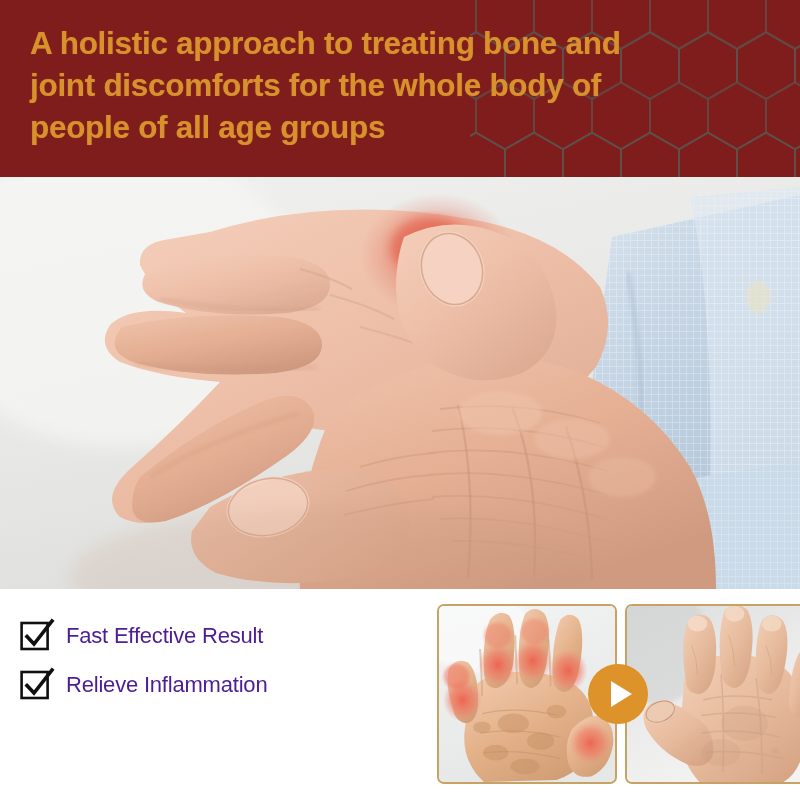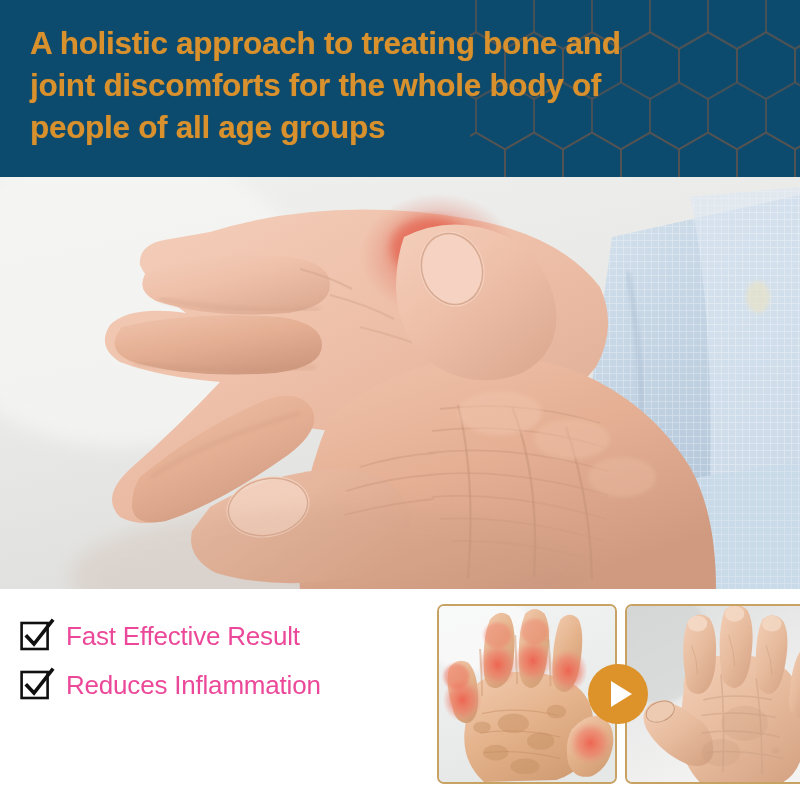--- a/index.html
+++ b/index.html
@@ -12,21 +12,21 @@
   #banner {
     position:relative;
     width:800px; height:800px;
     background:#ffffff;
   }
 
   
   .header {
     position:absolute; left:0; top:0;
     width:800px; height:225px;
-    background:#0c4a6e;
+    background:#7f1d1d;
     overflow:hidden;
   }
   .header .honeycomb {
     position:absolute; right:0; top:0;
     width:330px; height:177px;
     opacity:.92;
   }
   .header .headline {
     position:absolute;
     left:30px; top:22px;
@@ -69,23 +69,23 @@
   }
   .checkbox {
     position:relative;
     width:30px; height:30px;
     flex:0 0 30px;
     margin-right:16px;
   }
   .checkbox svg { display:block; width:34px; height:34px; margin:-2px 0 0 0; overflow:visible; }
   .feature-label {
     font-family:"Liberation Sans", sans-serif;
-    font-size:26px;
+    font-size:22px;
     font-weight:400;
-    color:#ec4899;
+    color:#4c1d95;
     letter-spacing:-0.2px;
     white-space:nowrap;
     line-height:1;
   }
 
   
   .thumbs {
     position:absolute; left:437px; top:15px;
     width:370px; height:180px;
   }
@@ -296,21 +296,21 @@
         <span class="feature-label">Fast Effective Result</span>
       </div>
 
       <div class="feature-row">
         <span class="checkbox">
           <svg viewBox="0 0 34 34">
             <rect x="1.6" y="4" width="26" height="26" fill="none" stroke="#101010" stroke-width="2.6"></rect>
             <path d="M7 17.5 L14 25 L32 2" fill="none" stroke="#101010" stroke-width="3.6" stroke-linecap="square" stroke-linejoin="miter"></path>
           </svg>
         </span>
-        <span class="feature-label">Reduces Inflammation</span>
+        <span class="feature-label">Relieve Inflammation</span>
       </div>
 
 
     </div>
 
     <div class="thumbs">
 
       <div class="thumb thumb-before">
         <svg viewBox="0 0 180 180" preserveAspectRatio="none">
           <defs>

